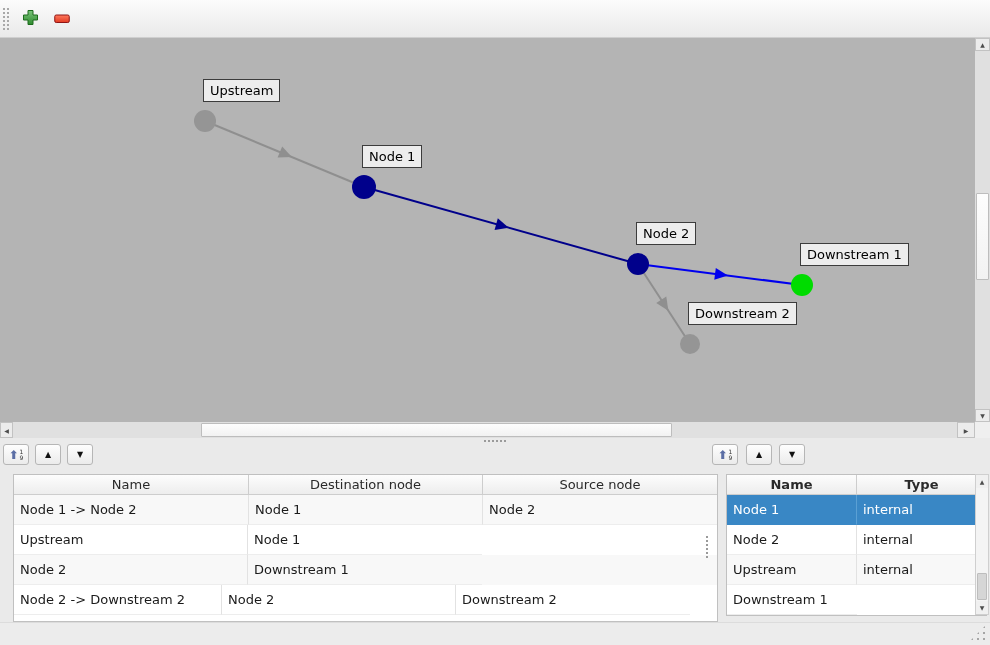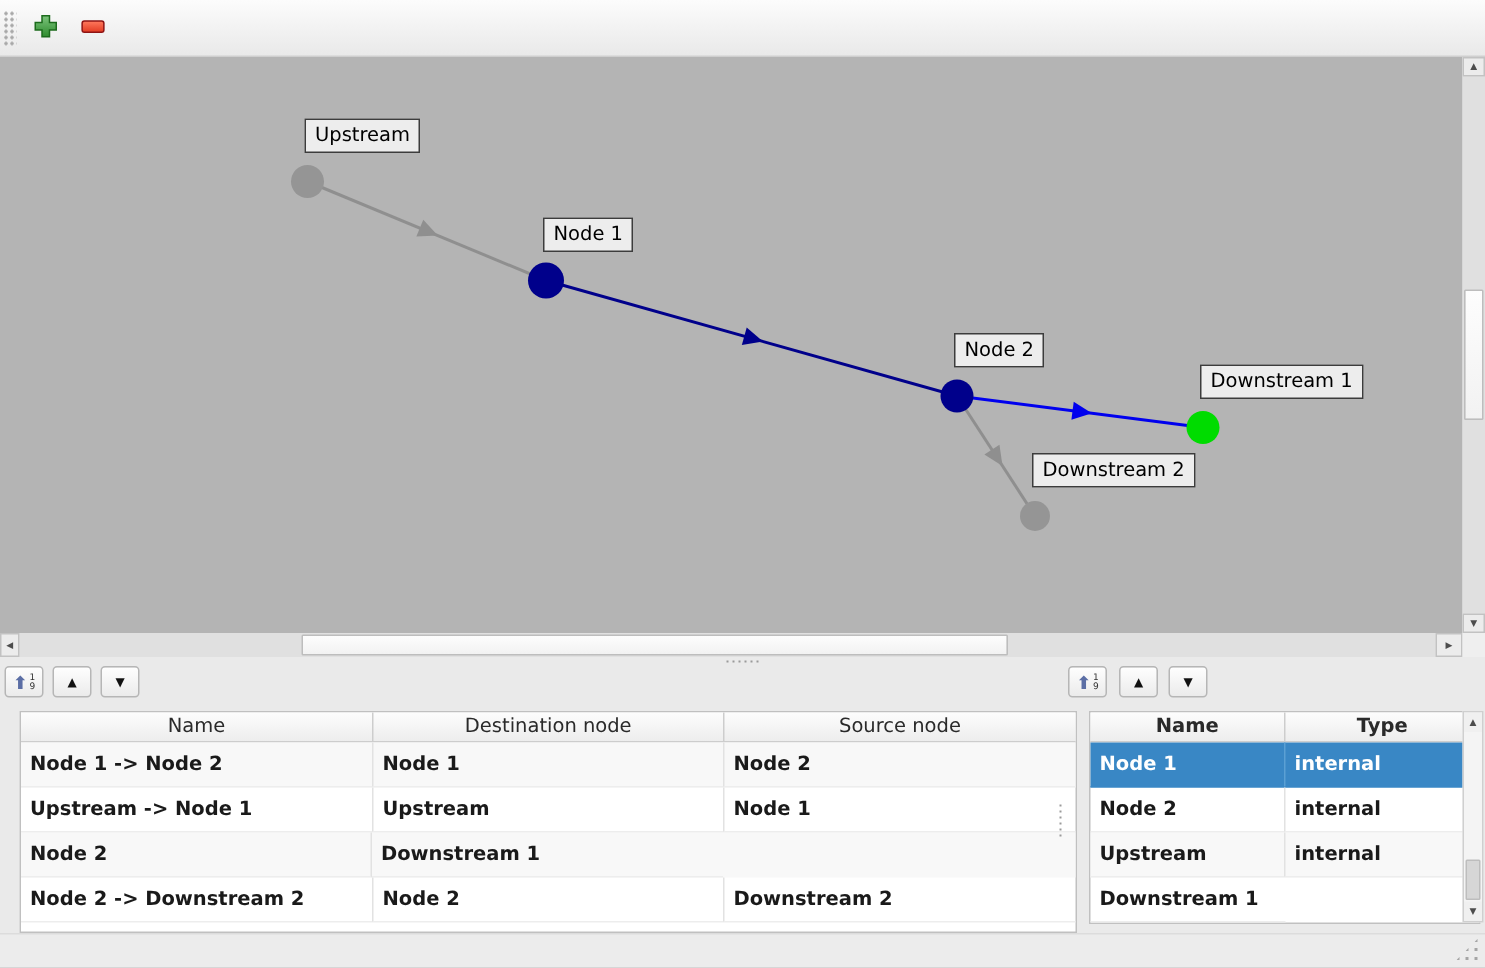--- a/index.html
+++ b/index.html
@@ -84,21 +84,21 @@
   
   .gtable { position:absolute; background:#fff; border:1px solid #c0c0c0;margin-left:12px; }
   .t-head { display:flex; height:20px; background:linear-gradient(#fdfdfd,#ededed); border-bottom:1px solid #cdcdcd; }
   .t-head .th {
     display:flex; align-items:center; justify-content:center;
     border-right:1px solid #cdcdcd; font-size:13px; color:#2a2a2a; cursor:pointer;
     overflow:hidden;
   }
   .t-head .th:last-child { border-right:none; }
   .t-head.bold .th { font-weight:bold; }
-  .t-row { display:flex; height:30px; cursor:pointer;font-weight:bold; }
+  .t-row { display:flex; height:30px; cursor:pointer; }
   .t-row:nth-child(even) { background:#f8f8f8; }
   .t-row .td {
     display:flex; align-items:center; padding-left:6px;
     border-right:1px solid #e2e2e2; border-bottom:1px solid #ededed;
     font-size:13px; overflow:hidden; white-space:nowrap;
   }
   .t-row .td:last-child { border-right:none; }
   .t-row.selected { background:#3987c5 !important; color:#fff; }
   .t-row.selected .td { border-right-color:#5ba0d4; border-bottom-color:#3987c5; }
   .statusbar {
@@ -214,30 +214,29 @@
       <div class="th" style="width: 235px;">Name</div>
       <div class="th" style="width: 234px;">Destination node</div>
       <div class="th" style="width: 234px;">Source node</div>
     </div>
     <div class="t-row">
       <div class="td" style="width: 235px;">Node 1 -&gt; Node 2</div>
       <div class="td" style="width: 234px;">Node 1</div>
       <div class="td" style="width: 234px;">Node 2</div>
     </div>
     <div class="t-row">
-      <div class="td" style="width: 235px;">Upstream -&gt; Node 1</div>
       <div class="td" style="width: 234px;">Upstream</div>
       <div class="td" style="width: 234px;">Node 1</div>
     </div>
     <div class="t-row">
       <div class="td" style="width: 234px;">Node 2</div>
       <div class="td" style="width: 234px;">Downstream 1</div>
     </div>
     <div class="t-row">
-      <div class="td" style="width: 235px;">Node 2 -&gt; Downstream 2</div>
+      <div class="td" style="width: 208px;">Node 2 -&gt; Downstream 2</div>
       <div class="td" style="width: 234px;">Node 2</div>
       <div class="td" style="width: 234px;">Downstream 2</div>
     </div>
     <div style="height: 6px;"></div>
   </div>
 
 <div class="split-v-dots"></div>
 
 <div class="gtable" style="left:714px;top:474px;width:261px;height:142px;" id="nodes-table">
     <div class="t-head bold">

